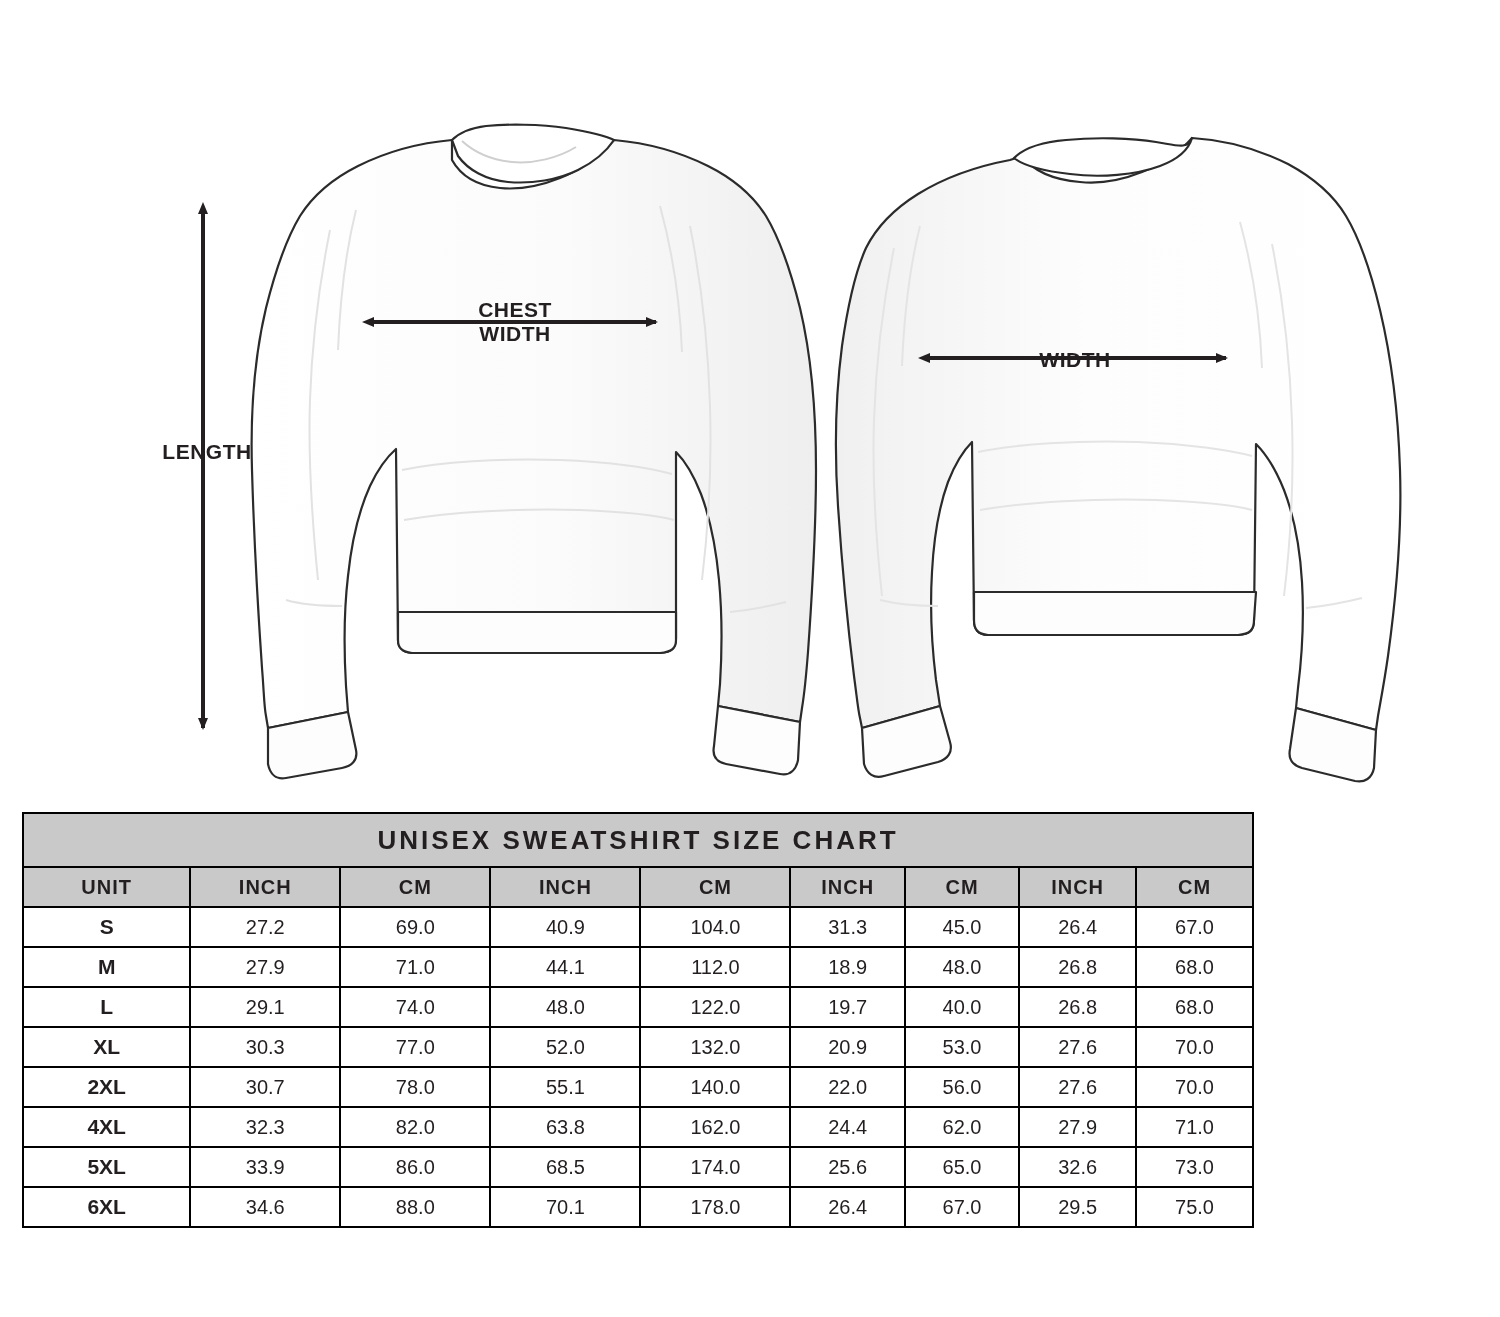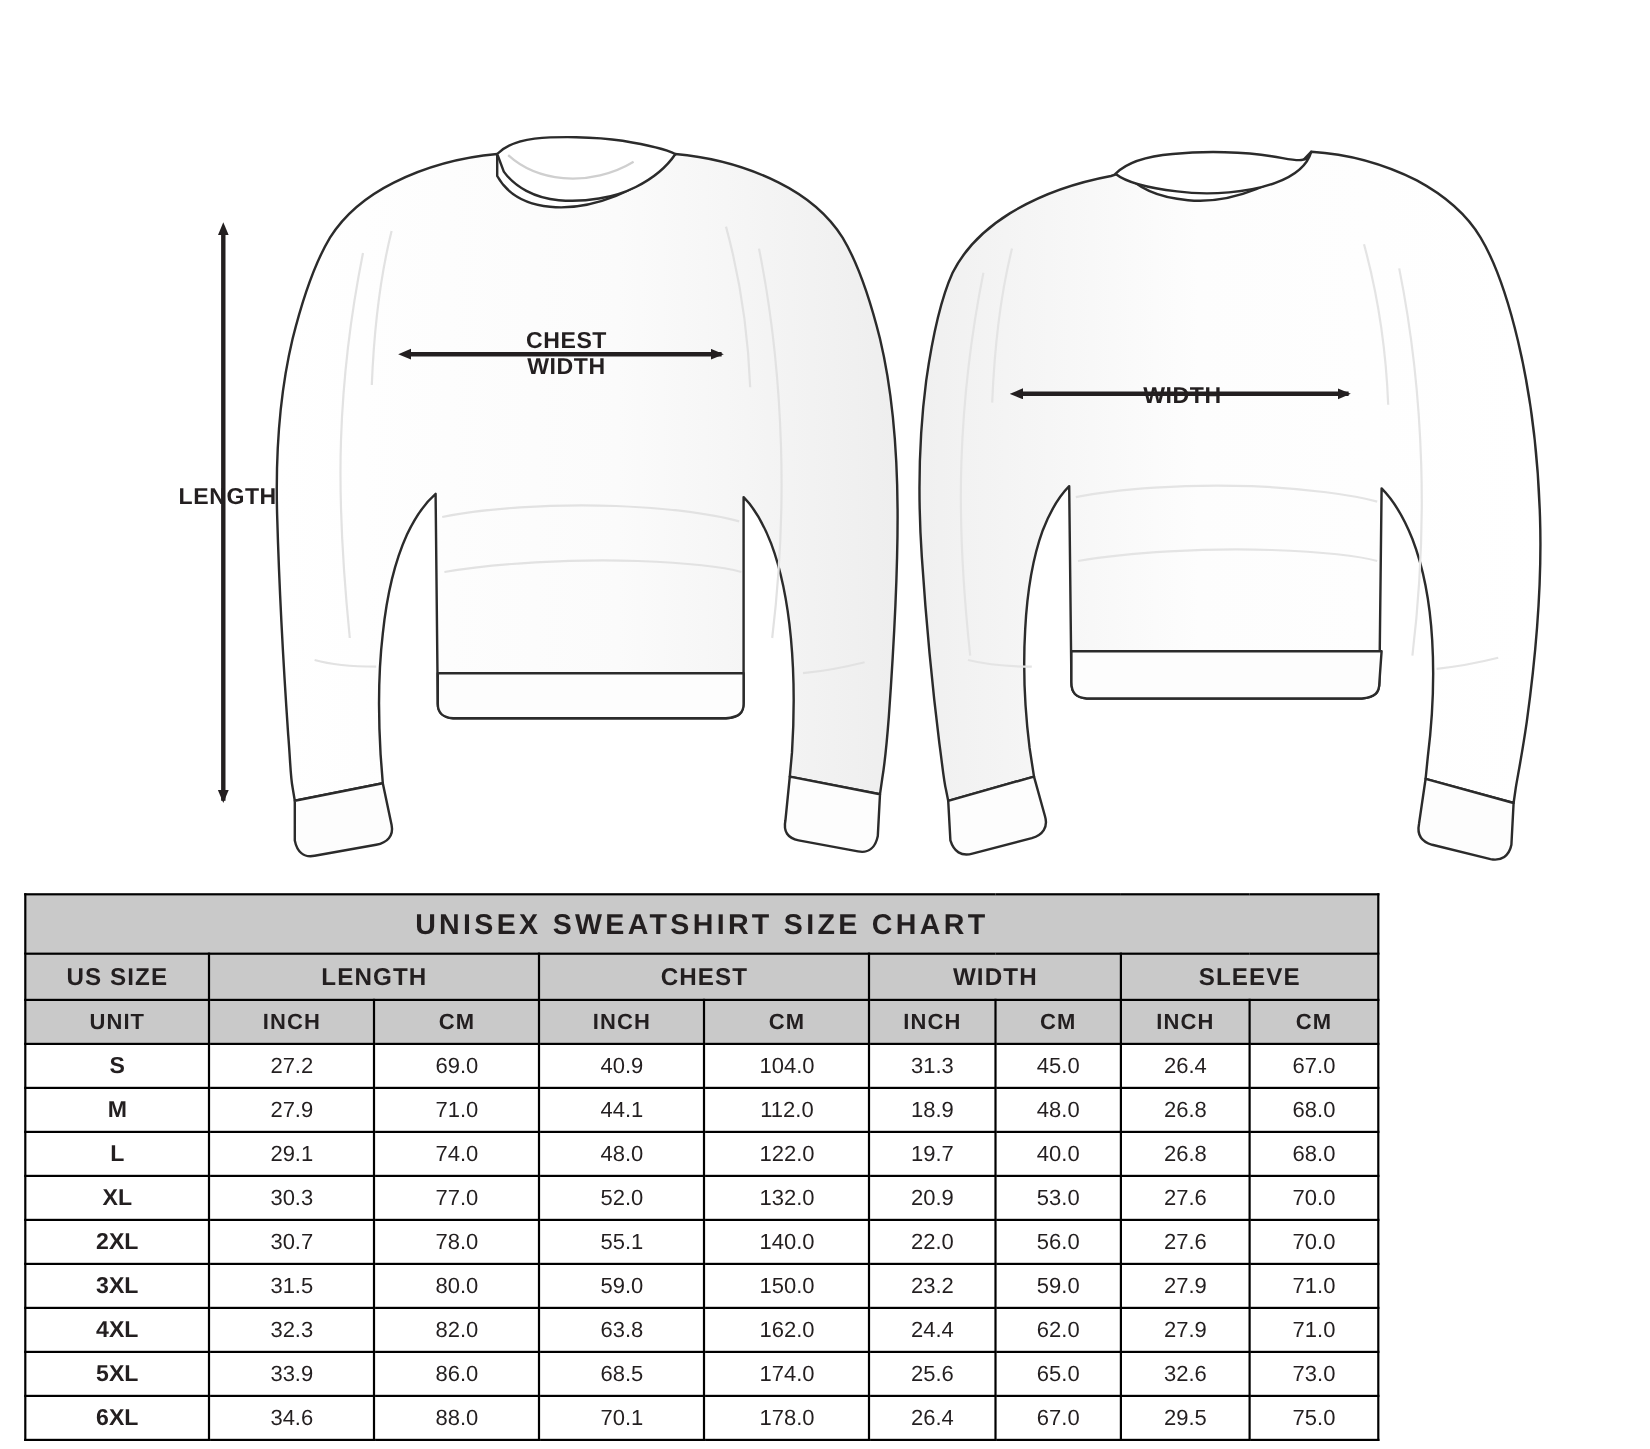--- a/index.html
+++ b/index.html
@@ -297,27 +297,20 @@
         <col style="width:12.2%">
       <col style="width:9.3%">
         <col style="width:9.3%">
       <col style="width:9.5%">
         <col style="width:9.5%">
     </colgroup>
     <tbody>
       <tr class="title-row">
         <td colspan="9">UNISEX SWEATSHIRT SIZE CHART</td>
       </tr>
-      <tr class="group-row">
-        <td rowspan="1">US SIZE</td>
-        <td colspan="2">LENGTH</td>
-        <td colspan="2">CHEST</td>
-        <td colspan="2">WIDTH</td>
-        <td colspan="2">SLEEVE</td>
-      </tr>
       <tr class="unit-row">
         <td>UNIT</td>
         <td>INCH</td>
         <td>CM</td>
         <td>INCH</td>
         <td>CM</td>
         <td>INCH</td>
         <td>CM</td>
         <td>INCH</td>
         <td>CM</td>
@@ -372,31 +365,20 @@
         <td>30.7</td>
         <td>78.0</td>
         <td>55.1</td>
         <td>140.0</td>
         <td>22.0</td>
         <td>56.0</td>
         <td>27.6</td>
         <td>70.0</td>
       </tr>
       <tr class="data-row">
-        <td class="size-cell">3XL</td>
-        <td>31.5</td>
-        <td>80.0</td>
-        <td>59.0</td>
-        <td>150.0</td>
-        <td>23.2</td>
-        <td>59.0</td>
-        <td>27.9</td>
-        <td>71.0</td>
-      </tr>
-      <tr class="data-row">
         <td class="size-cell">4XL</td>
         <td>32.3</td>
         <td>82.0</td>
         <td>63.8</td>
         <td>162.0</td>
         <td>24.4</td>
         <td>62.0</td>
         <td>27.9</td>
         <td>71.0</td>
       </tr>

